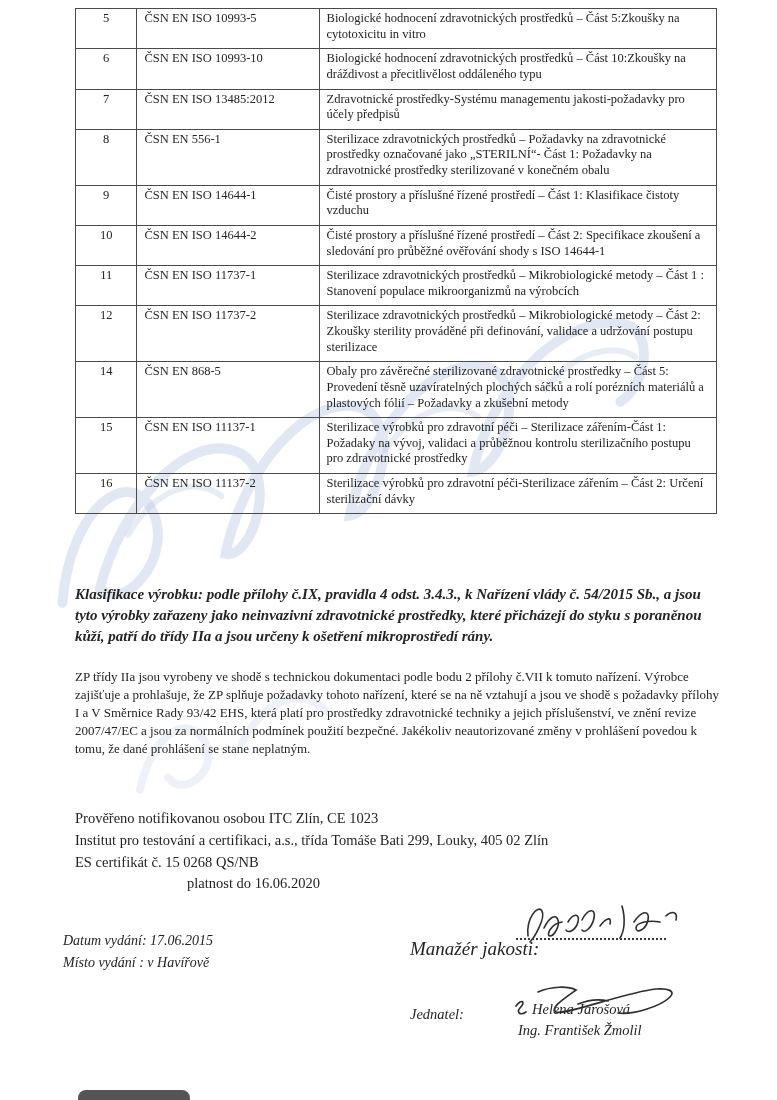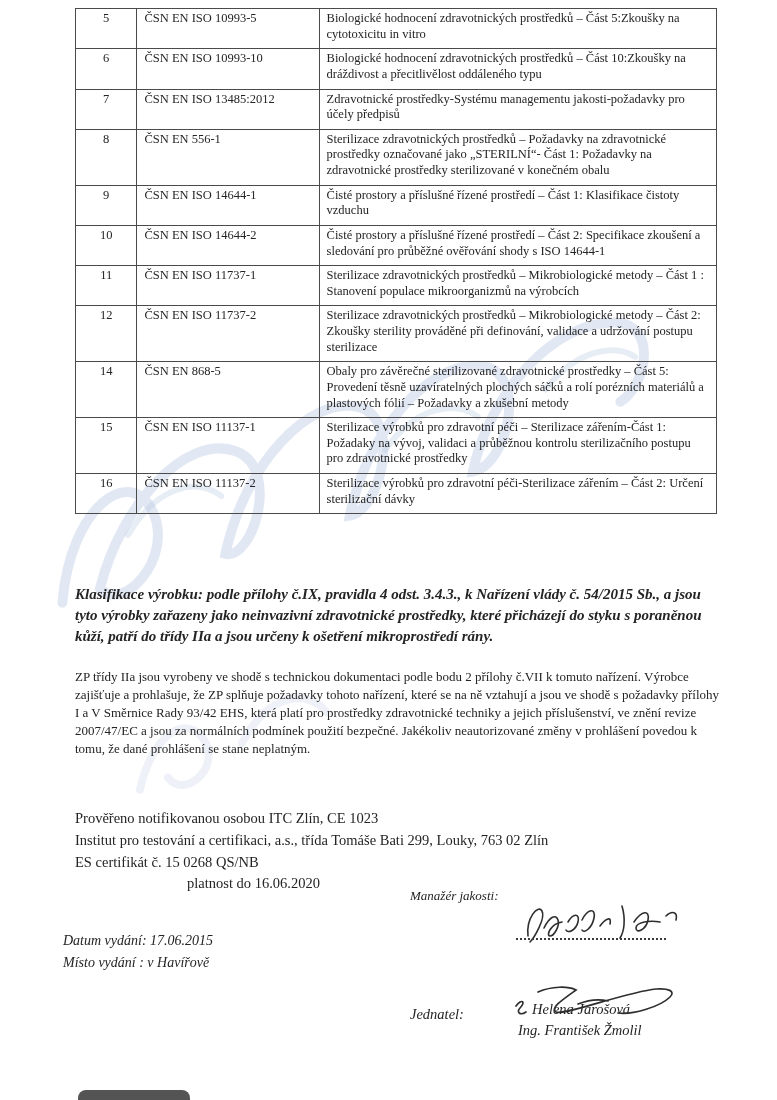--- a/index.html
+++ b/index.html
@@ -43,21 +43,21 @@
     position:absolute;left:75px;top:808px;width:646px;z-index:1;
     font-size:14.5px;line-height:1.5;
   }
   .ver-line{white-space:pre-wrap;}
   .ver-line.indent{margin-left:112px;}
   
   .issue-block{
     position:absolute;left:63px;top:930px;z-index:1;
     font-size:14px;font-style:italic;line-height:1.55;
   }
-  .sig-manager-label{position:absolute;left:410px;top:888px;font-size:13px;font-style:italic;z-index:1;}
+  .sig-manager-label{position:absolute;left:410px;top:938px;font-size:19px;font-style:italic;z-index:1;}
   .sig-manager-svg{position:absolute;left:518px;top:898px;z-index:1;}
   .sig-manager-dots{position:absolute;left:516px;top:938px;width:150px;border-bottom:2px dotted #3a3a3a;z-index:1;}
   .sig-manager-name{position:absolute;left:532px;top:1001px;font-size:14.5px;font-style:italic;z-index:1;}
   .sig-exec-label{position:absolute;left:410px;top:1006px;font-size:14.5px;font-style:italic;z-index:1;}
   .sig-exec-svg{position:absolute;left:508px;top:980px;z-index:1;}
   .sig-exec-name{position:absolute;left:518px;top:1022px;font-size:14.5px;font-style:italic;z-index:1;}
   .scan-artifact{
     position:absolute;left:78px;bottom:-7px;width:112px;height:17px;z-index:1;
     background:#3c3c3c;border-radius:8px;opacity:.88;
   }
@@ -134,21 +134,21 @@
         </tr>
       </tbody>
   </table>
 
   <p class="classification"><span>Klasifikace výrobku:</span> <span>podle přílohy č.IX, pravidla 4 odst. 3.4.3., k Nařízení vlády č. 54/2015 Sb., a jsou tyto výrobky zařazeny jako neinvazivní zdravotnické prostředky, které přicházejí do styku s poraněnou kůží, patří do třídy IIa a jsou určeny k ošetření mikroprostředí rány.</span></p>
 
   <p class="body-par">ZP třídy IIa jsou vyrobeny ve shodě s technickou dokumentaci podle bodu 2 přílohy č.VII k tomuto nařízení. Výrobce zajišťuje a prohlašuje, že ZP splňuje požadavky tohoto nařízení, které se na ně vztahují a jsou ve shodě s požadavky přílohy I a V  Směrnice Rady 93/42 EHS, která platí pro prostředky zdravotnické techniky a jejich příslušenství, ve znění revize 2007/47/EC a jsou za normálních podmínek použití bezpečné. Jakékoliv neautorizované změny v prohlášení povedou k tomu, že dané prohlášení se stane neplatným.</p>
 
   <div class="verification">
     <div class="ver-line">Prověřeno notifikovanou osobou ITC Zlín, CE 1023</div>
-    <div class="ver-line">Institut pro testování a certifikaci, a.s., třída Tomáše Bati 299, Louky, 763 02 Zlín</div>
+    <div class="ver-line">Institut pro testování a certifikaci, a.s., třída Tomáše Bati 299, Louky, 405 02 Zlín</div>
     <div class="ver-line">ES certifikát č. 15 0268 QS/NB</div>
     <div class="ver-line indent">platnost do 16.06.2020</div>
   </div>
 
   <div class="issue-block">
     <div>Datum vydání:  17.06.2015</div>
     <div>Místo vydání :  v Havířově</div>
   </div>
 
   <div class="sig-manager-label">Manažér jakosti:</div>

